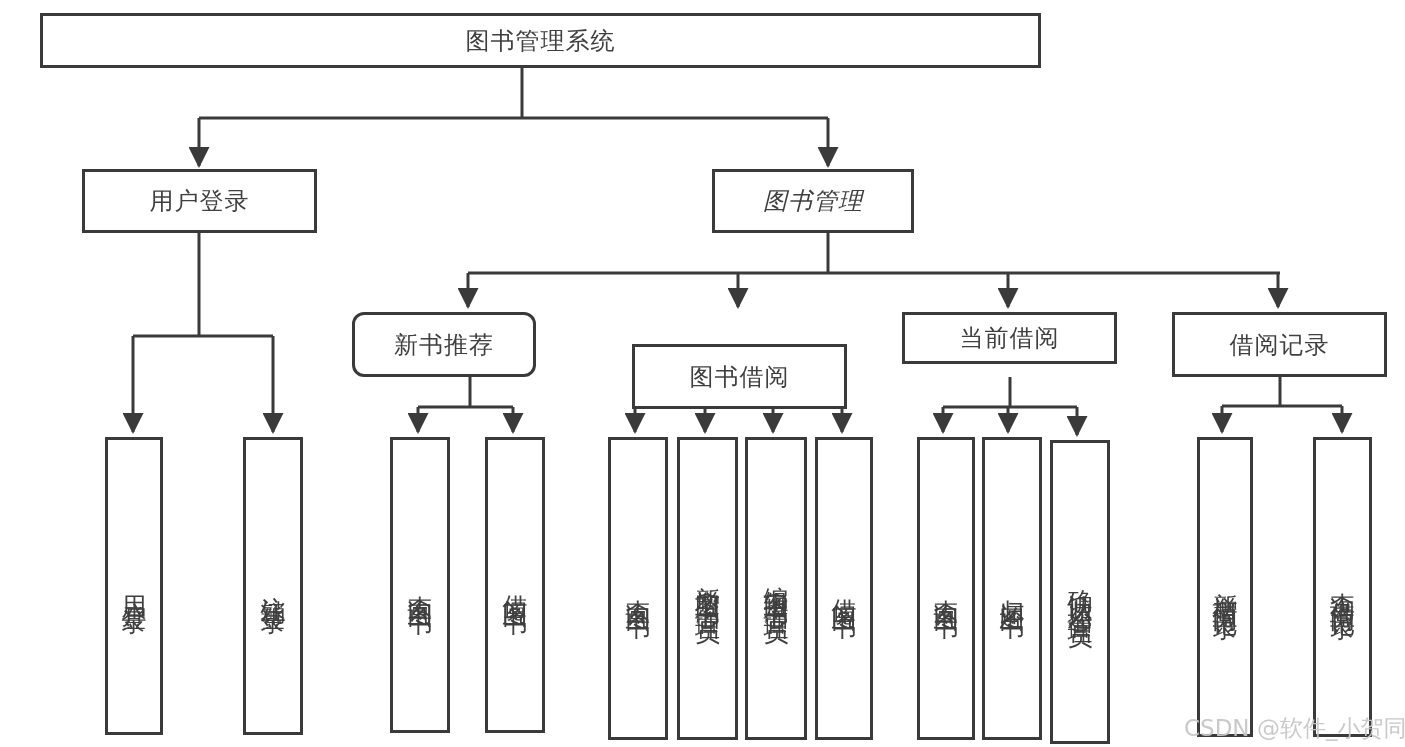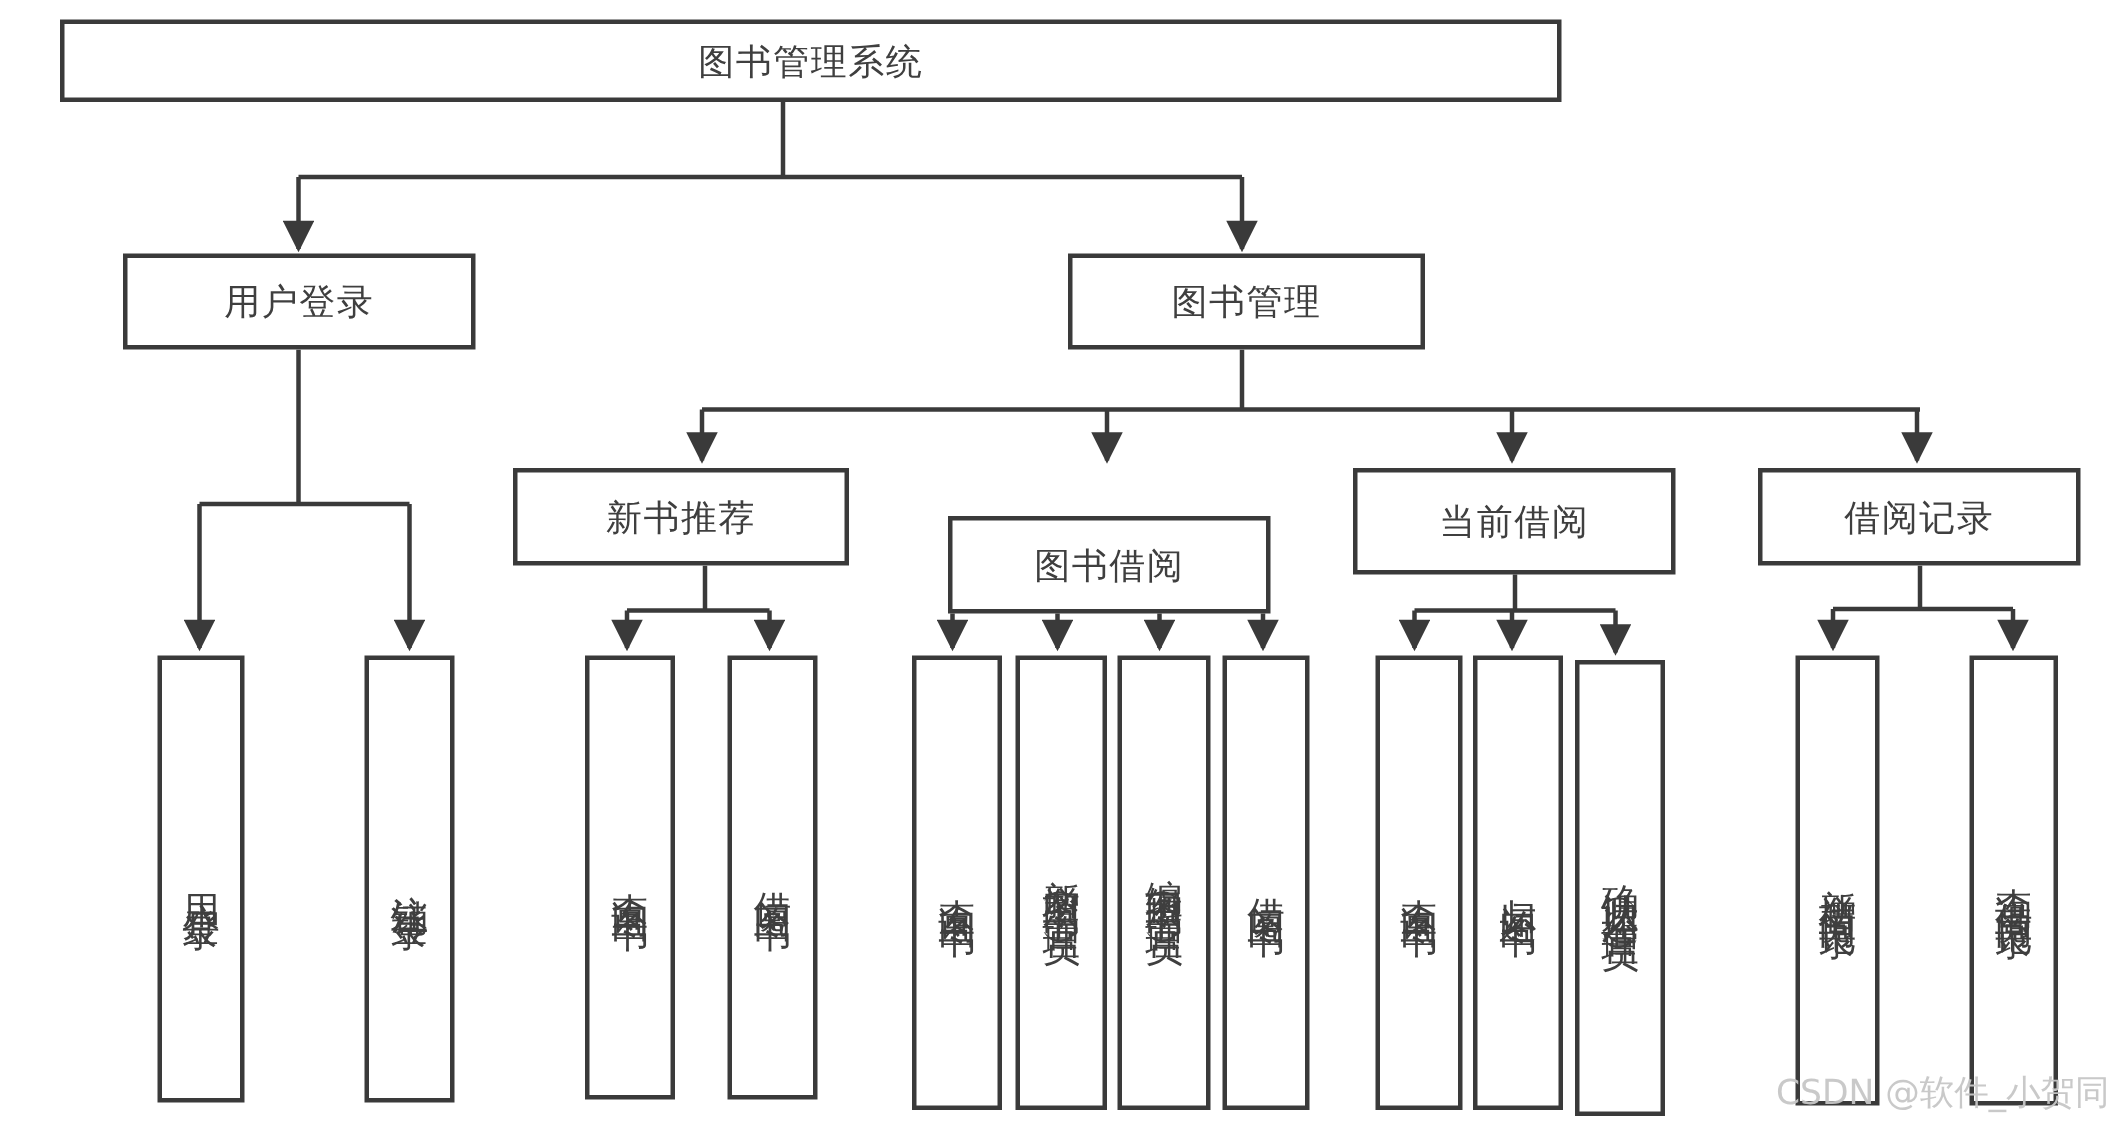--- a/index.html
+++ b/index.html
@@ -34,24 +34,24 @@
     width:221px;
     font-size:23px;
     color:rgba(198,198,198,0.95);
     letter-spacing:0px;
     white-space:nowrap;
     z-index:5;
   }
   
   #root       { left:40px;   top:13px;  width:1001px; height:55px; }
   #userlogin  { left:82px;   top:169px; width:235px;  height:64px; }
-  #bookmgmt   { left:712px;  top:169px; width:238px;  height:64px; }
-  #newrec     { left:342px;  top:312px; width:224px;  height:65px; }
+  #bookmgmt   { left:712px;  top:169px; width:202px;  height:64px;font-style:italic; }
+  #newrec     { left:352px;  top:312px; width:184px;  height:65px;border-radius:12px; }
   #bookborrow { left:632px;  top:312px; width:215px;  height:65px;margin-top:32px; }
-  #curborrow  { left:902px;  top:312px; width:215px;  height:71px; }
+  #curborrow  { left:902px;  top:312px; width:215px;  height:52px; }
   #borrowrec  { left:1172px; top:312px; width:215px;  height:65px; }
 
   #leaf-ul-1 { left:105px;  top:437px; width:58px; height:298px; }
   #leaf-ul-2 { left:243px;  top:437px; width:60px; height:298px; }
   #leaf-nr-1 { left:390px;  top:437px; width:60px; height:296px; }
   #leaf-nr-2 { left:485px;  top:437px; width:60px; height:296px; }
   #leaf-bb-1 { left:608px;  top:437px; width:60px; height:303px; }
   #leaf-bb-2 { left:677px;  top:437px; width:61px; height:303px; }
   #leaf-bb-3 { left:745px;  top:437px; width:62px; height:303px; }
   #leaf-bb-4 { left:815px;  top:437px; width:58px; height:303px; }

